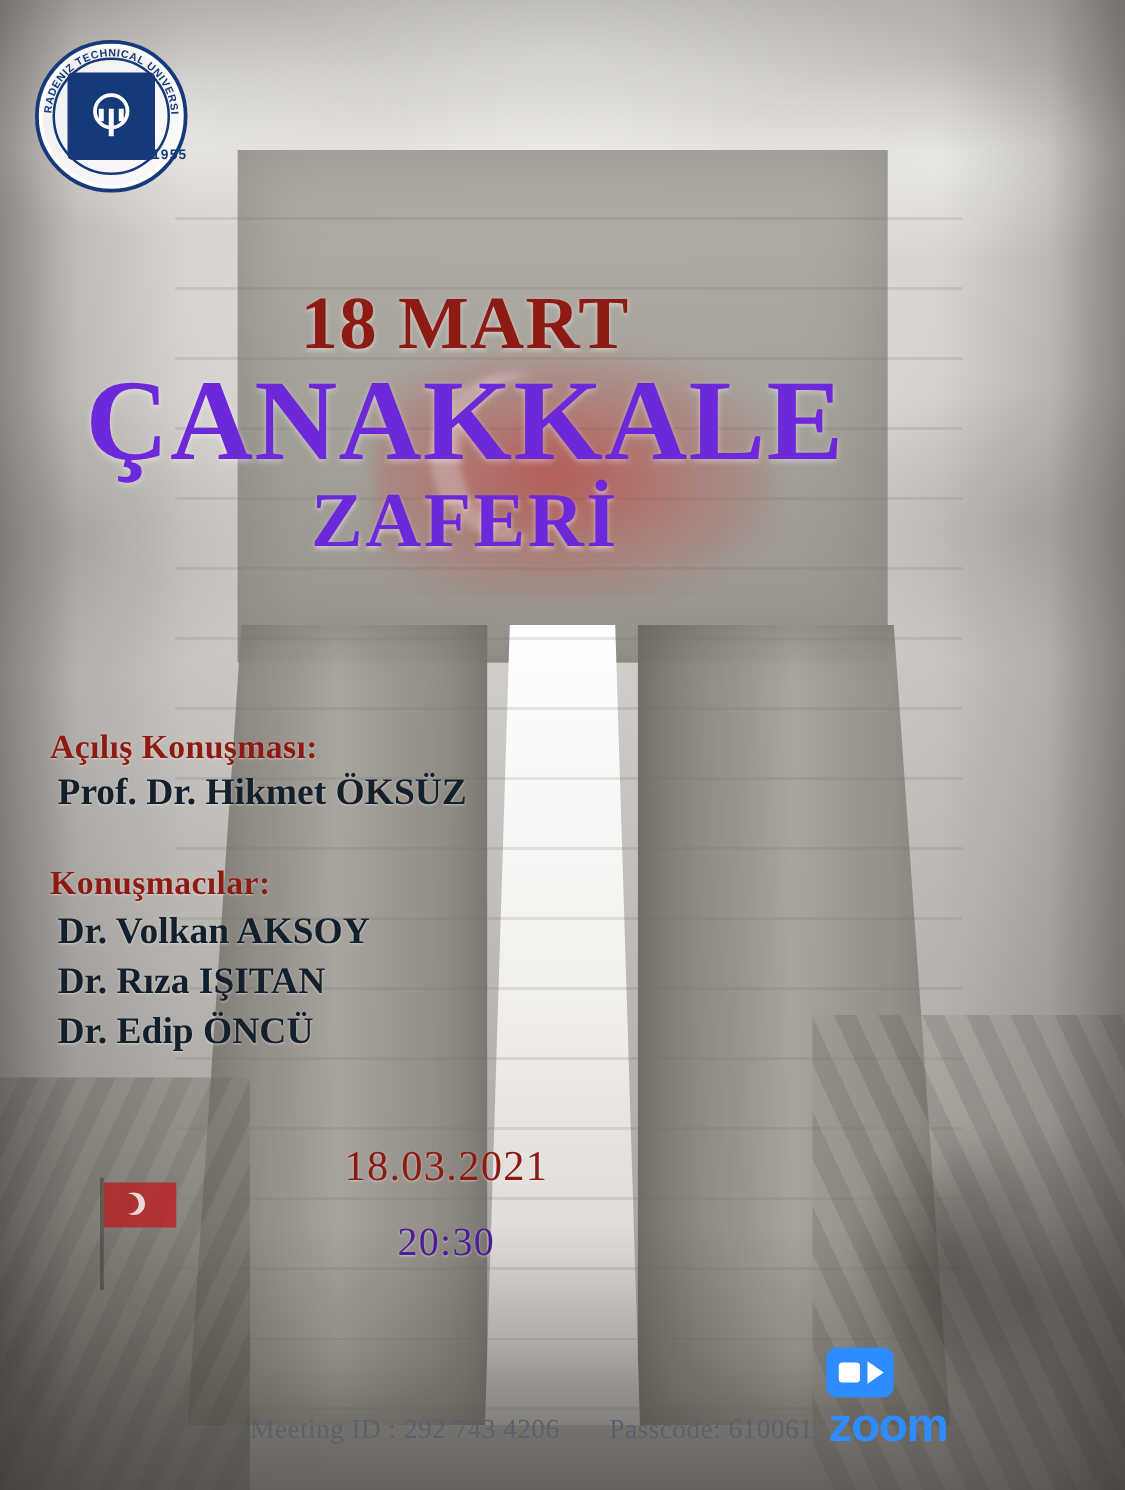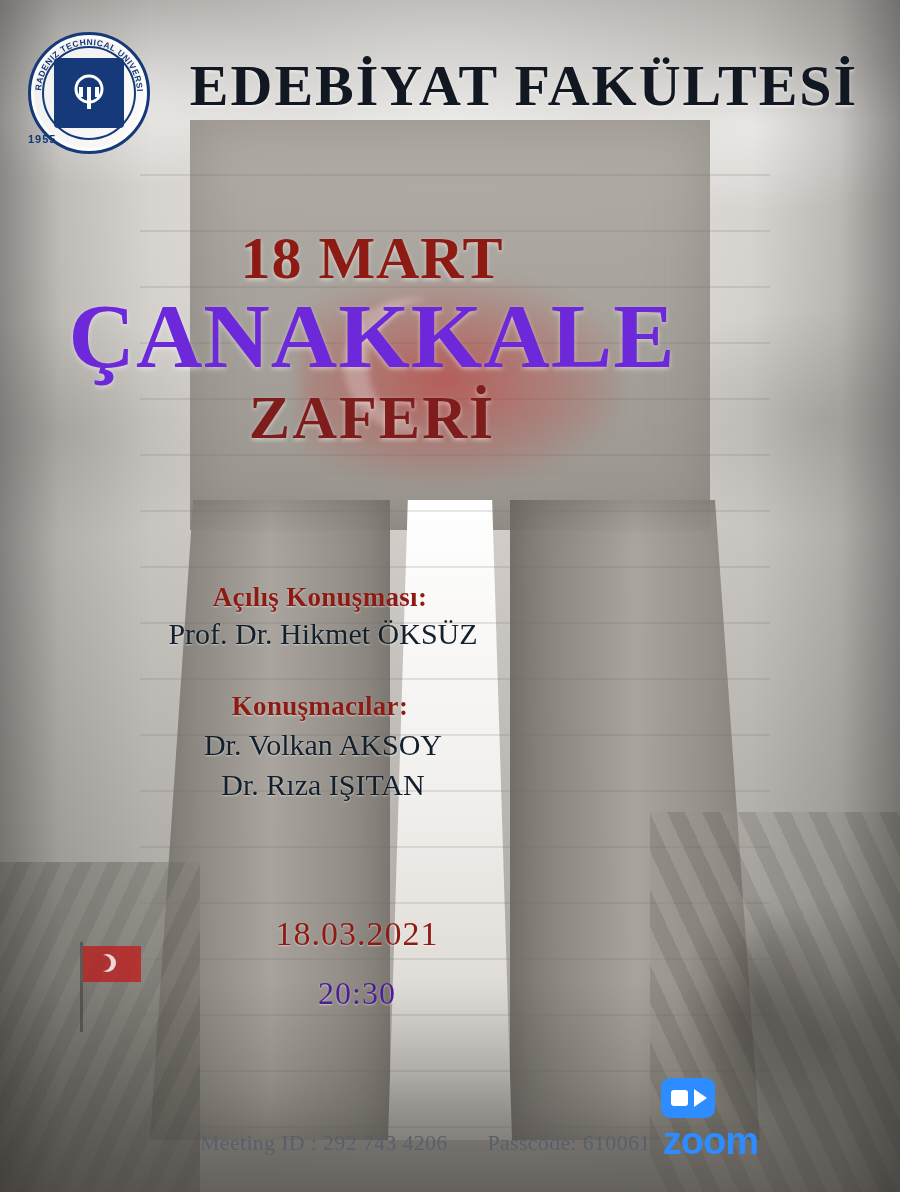--- a/index.html
+++ b/index.html
@@ -231,22 +231,22 @@
   .logo-arc-text text {
     font-family: "Liberation Sans", sans-serif;
     font-size: 8.5px;
     letter-spacing: .6px;
     fill: #16397a;
     font-weight: bold;
   }
   .logo-year {
     position: absolute;
     left: 0; right: 0;
-    bottom: 9px;
-    text-align: left;
+    bottom: 24px;
+    text-align: right;
     font-family: "Liberation Sans", sans-serif;
     font-size: 11px;
     font-weight: bold;
     color: #16397a;
     letter-spacing: 1px;
   }
   .faculty-title {
     position: absolute;
     left: 168px;
     top: 52px;
@@ -285,42 +285,42 @@
     margin-top: 2px;
     color: #6d28d9;
     text-shadow: 0 2px 5px rgba(255,255,255,.45);
   }
   .t-zaferi {
     font-size: 62px;
     font-weight: bold;
     letter-spacing: 2px;
     line-height: 1;
     margin-top: 2px;
-    color: #7f1d1d;
+    color: #6d28d9;
     text-shadow: 0 2px 4px rgba(255,255,255,.5);
   }
 
   
   .speakers {
     position: absolute;
     left: 40px;
     top: 582px;
     width: 560px;
-    text-align: center;
+    text-align: left;
   }
   .sec-label {
     font-size: 27px;
     font-weight: bold;
     color: #8e1a14;
     letter-spacing: .3px;
     text-shadow: 0 1px 2px rgba(255,255,255,.5);
   }
   .sec-name {
     font-size: 30px;
-    font-weight: normal;
+    font-weight: bold;
     color: #13202c;
     margin-top: 4px;
     margin-left: 6px;
     text-shadow: 0 1px 2px rgba(255,255,255,.5);
   }
   .gap-1 { height: 40px; }
   .list { margin-top: 4px; }
   .list .sec-name { margin-top: 6px; }
 
   
@@ -445,37 +445,37 @@
       <div class="logo-inner">
         <svg width="42" height="42" viewBox="0 0 42 42">
           <circle cx="21" cy="17" r="13" fill="none" stroke="#ffffff" stroke-width="3"></circle>
           <rect x="19" y="15" width="4" height="22" fill="#ffffff"></rect>
           <rect x="11" y="15" width="4" height="10" fill="#ffffff"></rect>
           <rect x="27" y="15" width="4" height="10" fill="#ffffff"></rect>
         </svg>
       </div>
       <div class="logo-year">1955</div>
     </div>
-    <div class="faculty-title">EDEBİYAT FAKÜLTESİ</div>
   </div>
 
   <div class="title-block">
     <div class="t-18mart">18 MART</div>
     <div class="t-canakkale">ÇANAKKALE</div>
     <div class="t-zaferi">ZAFERİ</div>
   </div>
 
   <div class="speakers">
     <div class="sec-label">Açılış Konuşması:</div>
     <div class="sec-name">Prof. Dr. Hikmet ÖKSÜZ</div>
     <div class="gap-1"></div>
     <div class="sec-label">Konuşmacılar:</div>
     <div class="list">
       <div class="sec-name">Dr. Volkan AKSOY</div>
       <div class="sec-name">Dr. Rıza IŞITAN</div>
+      <div class="sec-name">Dr. Edip ÖNCÜ</div>
     </div>
   </div>
 
   <div class="datetime">
     <div class="date">18.03.2021</div>
     <div class="time">20:30</div>
   </div>
 
   <div class="footer">
     <div class="meeting-info">

